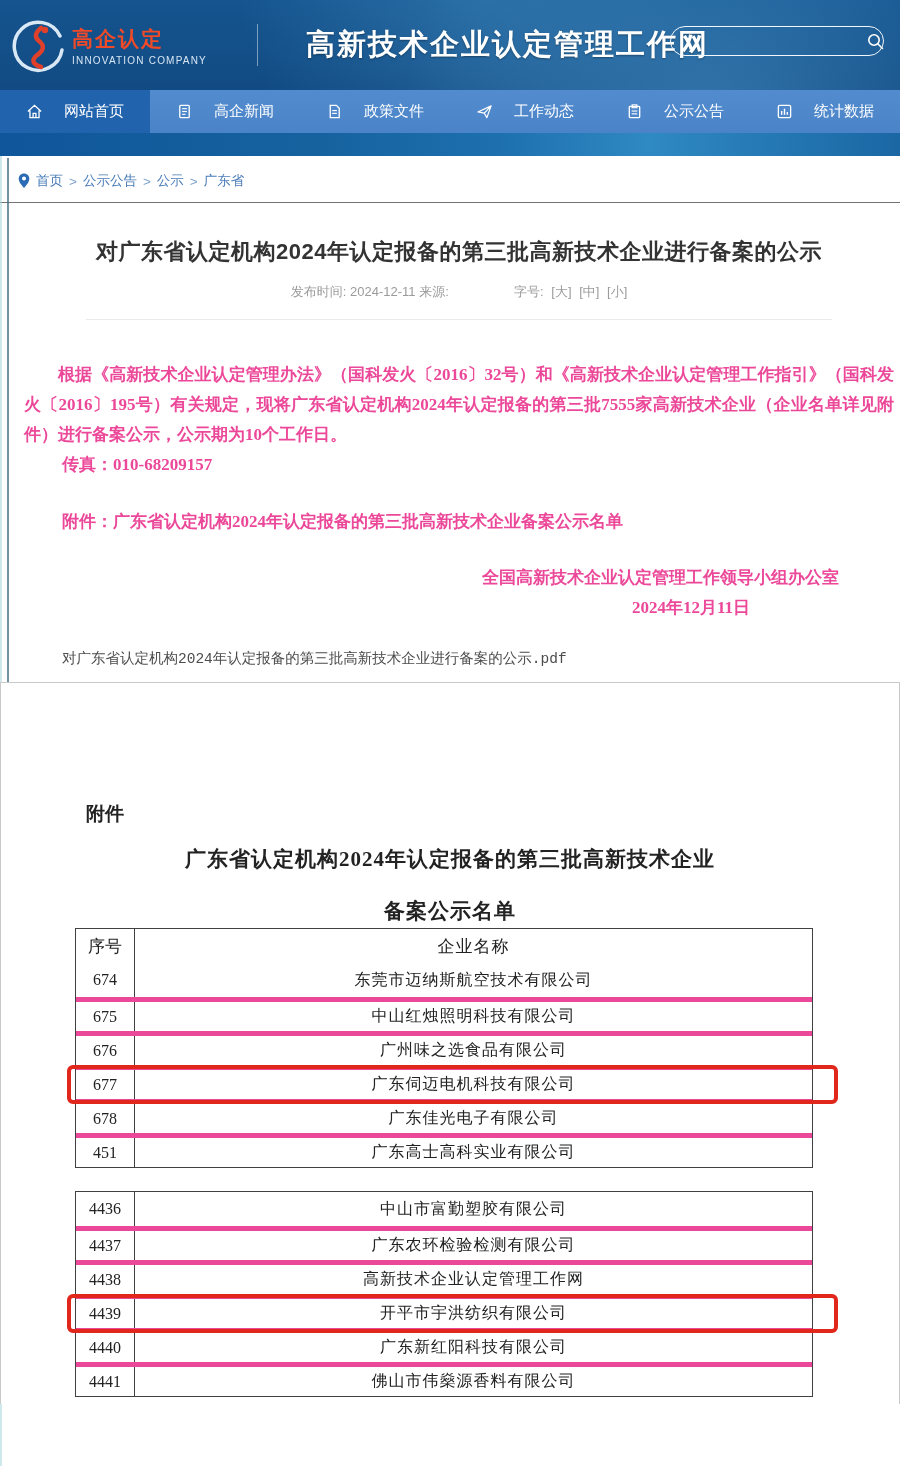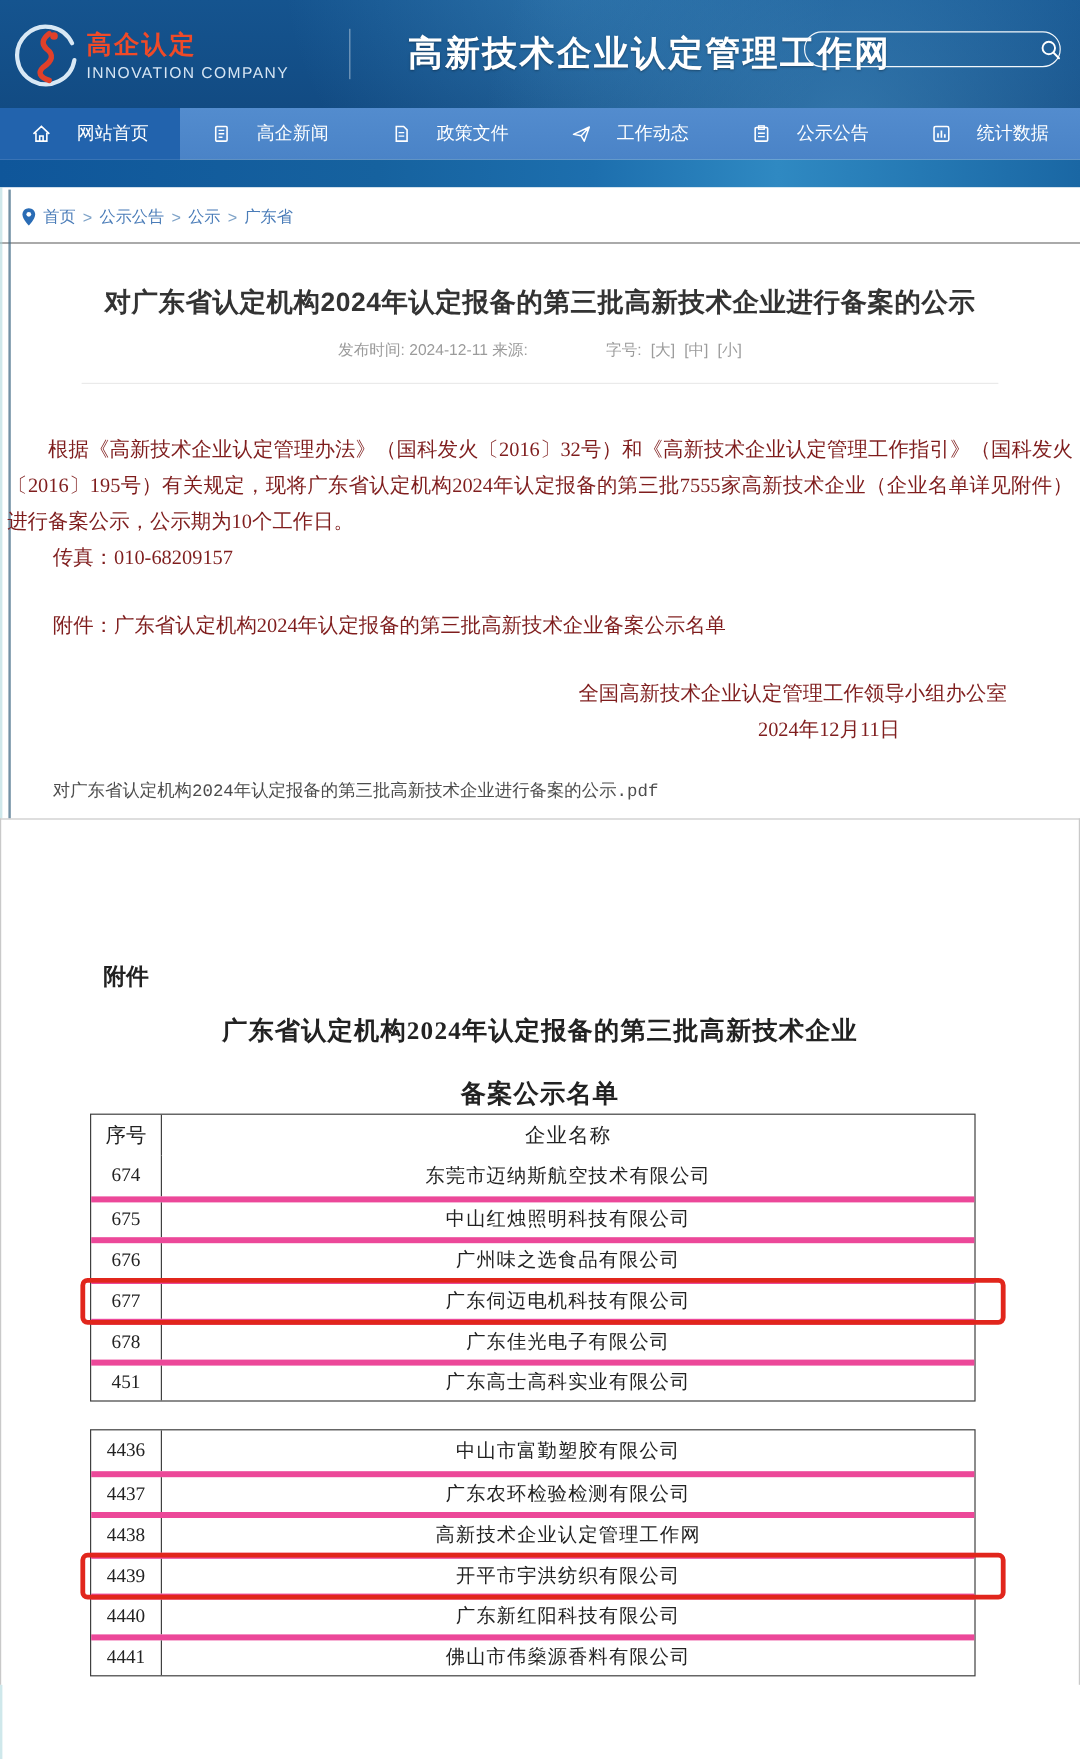--- a/index.html
+++ b/index.html
@@ -16,21 +16,21 @@
     background:
       radial-gradient(circle at 78% 130%, rgba(90,170,220,.45), transparent 42%),
       radial-gradient(circle at 52% -30%, rgba(80,160,210,.35), transparent 48%),
       linear-gradient(#15548f, #124b83);
     display: flex; align-items: center; gap: 34px;
   }
   .logo-wrap { display:flex; align-items:center; margin-left:10px; }
   .logo-mark { width:58px; height:58px; }
   .logo-text { margin-left:4px; }
   .logo-title { color:#f04a28; font-size:21px; font-weight:bold; letter-spacing:2px; }
-  .logo-sub { color:#d7e6f4; font-size:13px; letter-spacing:1.2px; margin-top:2px; }
+  .logo-sub { color:#d7e6f4; font-size:10px; letter-spacing:1.2px; margin-top:2px; }
   .logo-divider { width:1px; height:42px; background:rgba(255,255,255,.45); margin:0 14px 0 16px; }
   .site-title { color:#ffffff; font-size:29px; font-weight:bold; letter-spacing:2px; text-shadow:0 1px 2px rgba(0,0,0,.35); }
   .search-box {
     position:absolute; right:16px; top:26px;
     width:214px; height:30px; border:1px solid #f2f7fb; border-radius:15px;
     background:transparent; display:flex; align-items:center;
   }
   .search-input {
     flex:1; height:100%; border:none; outline:none; background:transparent;
     padding:0 6px 0 14px; color:#fff; font-size:13px;
@@ -53,35 +53,36 @@
   .edge-line-dark { position:absolute; left:7px; top:158px; width:2px; height:588px; background:#456e87; opacity:.75; }
   
   .breadcrumb {
     padding: 16px 0 12px 18px; display:flex; align-items:center;
     font-size:13.5px; color:#4a7cb8; border-bottom:1px solid #737373;
   }
   .breadcrumb .pin { margin-right:6px; display:flex; }
   .crumb { cursor:pointer; }
   .crumb-sep { margin:0 6px; color:#7fa3c8; }
   
-  .article { position:relative; }
+  .article { position:relative;padding-left:18px; }
   .article-title {
     margin-top:34px; text-align:center; font-size:22px; font-weight:bold; color:#333333;
     letter-spacing:.5px;
   }
   .article-meta {
     margin-top:16px; text-align:center; font-size:13px; color:#9b9b9b;
   }
   .article-meta .gap { display:inline-block; width:58px; }
   .fs-opt { cursor:pointer; margin-left:4px; color:#9b9b9b; }
   .meta-rule { border:none; border-top:1px solid #eaeaea; margin:18px 68px 0 68px; }
   .article-body {
     font-family:"Liberation Serif", serif;
-    font-size:17px; color:#7f1d1d; line-height:30px; text-align:justify;
+    font-size:17px; color:#ec4899; line-height:30px; text-align:justify;
     padding:0 6px;
+    font-weight:bold;
   }
   .para { margin-top:0; text-indent:2em; }
   .para-first { margin-top:40px; }
   .fax-line { margin-top:0; padding-left:38px; }
   .attach-line { margin-top:27px; padding-left:38px; }
   .sign-line { margin-top:26px; text-align:right; padding-right:55px; }
   .date-line { margin-top:0; text-align:right; padding-right:144px; }
   .pdf-link {
     display:inline-block; margin:26px 5px 0 44px;
     font-family:Liberation Mono, monospace;

